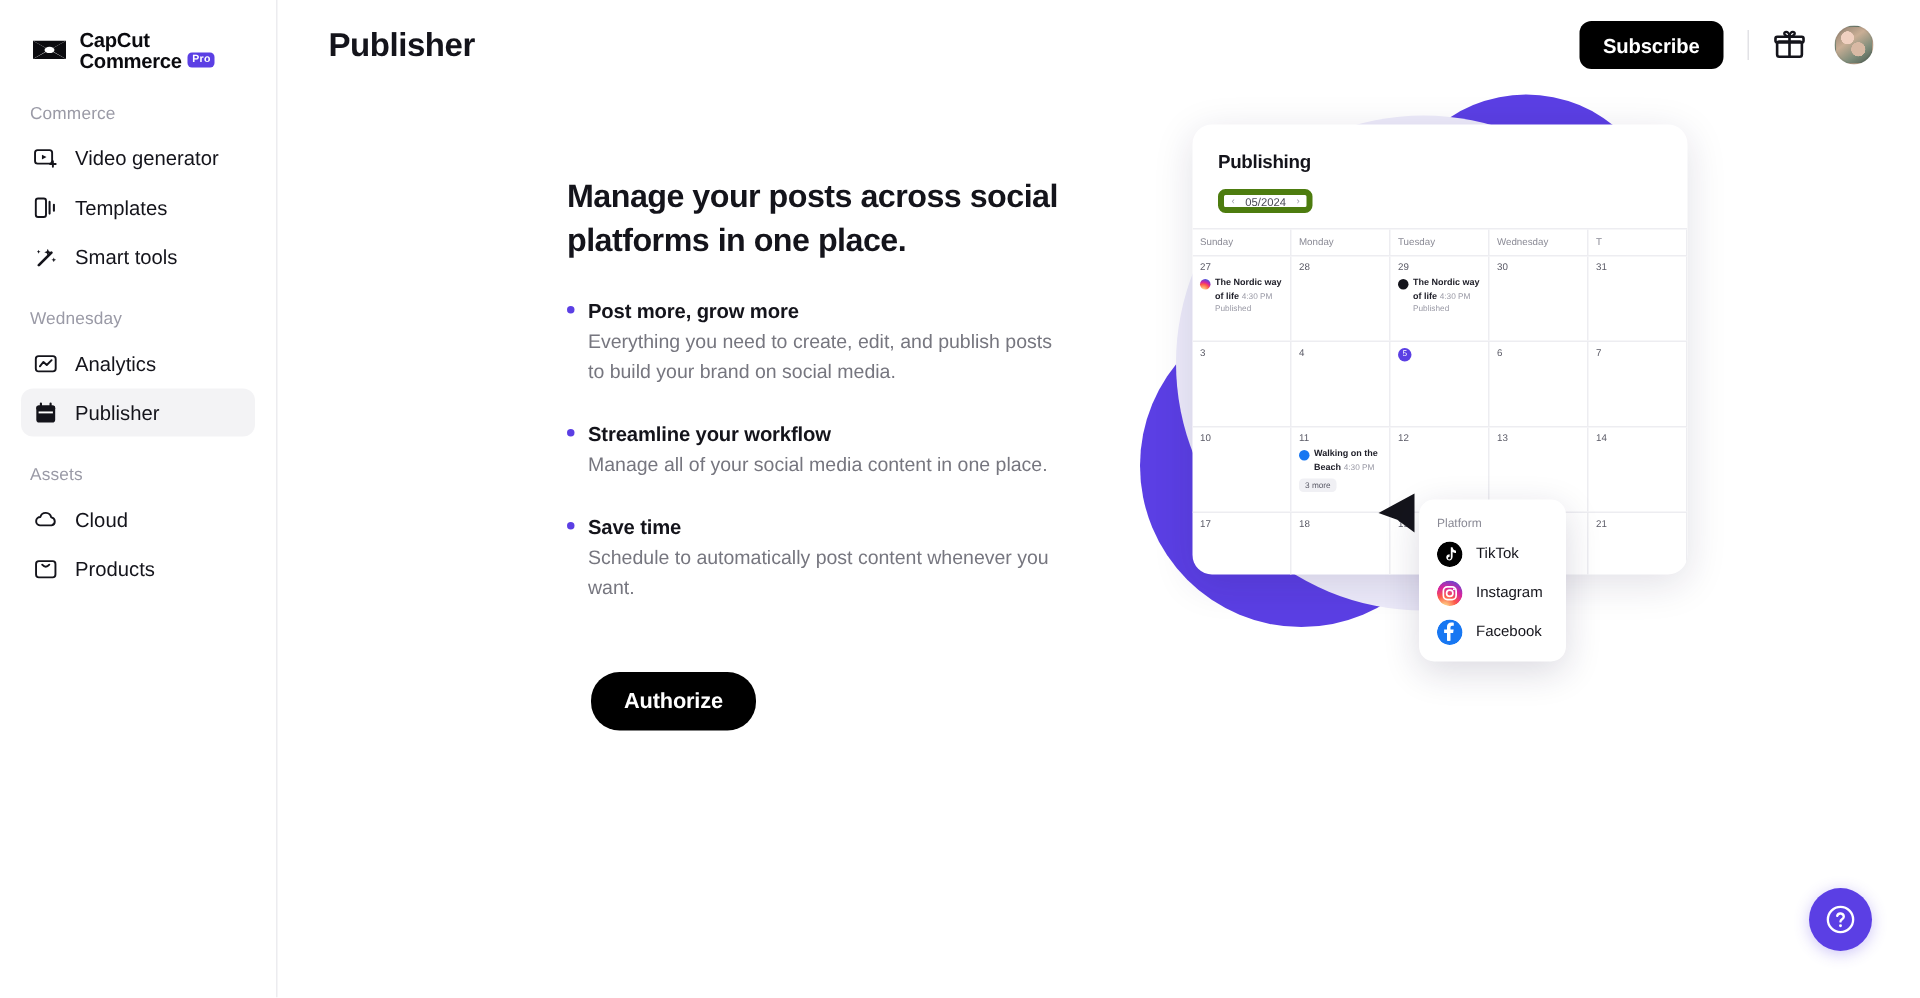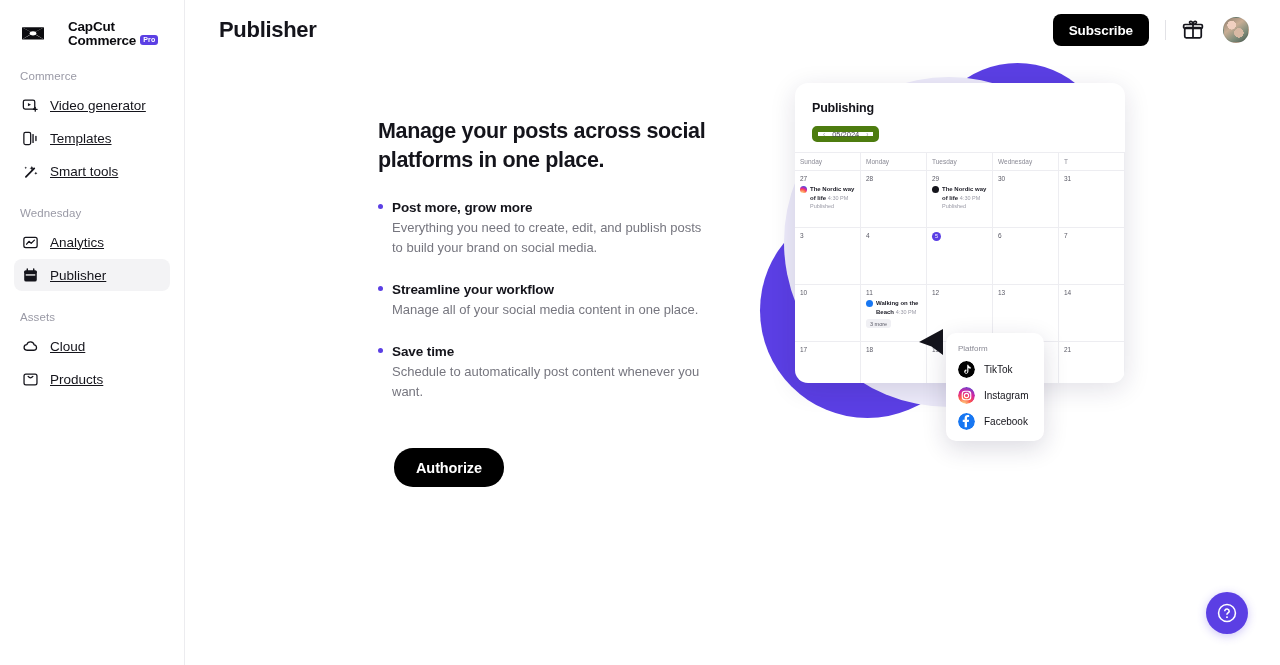--- a/index.html
+++ b/index.html
@@ -15,21 +15,21 @@
   
   .sidebar {
     width: 185px; height: 665px;
     border-right: 1px solid #ECECEF;
     padding: 0 14px;
     flex: 0 0 185px;
     background: #fff;
     position: relative;
   }
   .logo-wrap {
-    display: flex; align-items: center; gap: 22px;
+    display: flex; align-items: center; gap: 7px;
     padding: 16px 4px 0 6px;
     height: 52px;
   }
   .logo-mark { width: 26px; height: 20px; flex: 0 0 26px; }
   .logo-text { line-height: 1.02; }
   .logo-l1 { font-size: 13.5px; font-weight: 700; letter-spacing: -.2px; color: #0B0B0F; }
   .logo-l2 { font-size: 13.5px; font-weight: 700; letter-spacing: -.2px; color: #0B0B0F; display: flex; align-items: center; gap: 4px; justify-content: flex-end;}
   .pro-badge {
     background: #5B3FE4; color: #fff; font-size: 7px; font-weight: 700;
     border-radius: 3px; padding: 1.5px 3px 1.5px 3px; letter-spacing: .2px;
@@ -39,21 +39,21 @@
   .section-label {
     font-size: 11.5px; color: #9A9AA6; font-weight: 400;
     padding: 0 6px; margin-top: 20px; margin-bottom: 7px; letter-spacing: .1px;
   }
   .section-label.first { margin-top: 18px; }
 
   .nav-item {
     display: flex; align-items: center; gap: 11px;
     height: 32px; padding: 0 8px; border-radius: 8px;
     font-size: 13.5px; color: #14141B; font-weight: 400;
-    margin-bottom: 1px; cursor: pointer; text-decoration: underline;
+    margin-bottom: 1px; cursor: pointer;
   }
   .nav-item.active { background: #F3F3F5; font-weight: 500; }
   .nav-ico { width: 17px; height: 17px; flex: 0 0 17px; display: block; }
 
   
   .main { flex: 1; position: relative; height: 665px; }
   .topbar {
     height: 60px; display: flex; align-items: center;
     padding: 0 31px 0 34px; justify-content: space-between;
   }
@@ -118,21 +118,21 @@
   }
   .cal-card {
     position: absolute; left: 35px; top: 28px; width: 330px; height: 300px;
     background: #fff; border-radius: 13px;
     box-shadow: 0 6px 26px rgba(30,24,70,.13);
     overflow: hidden;
   }
   .cal-title { font-size: 12.5px; font-weight: 700; color: #14141B; padding: 18px 0 0 17px; letter-spacing: -.2px; }
   .date-pill {
     margin: 11px 0 0 17px; display: inline-flex; align-items: center; gap: 7px;
-    border: 6px solid #4d7c0f; border-radius: 5px; height: 16px; padding: 0 5px;
+    border: 4px solid #4d7c0f; border-radius: 5px; height: 16px; padding: 0 5px;
     font-size: 7.5px; color: #4A4A55;
   }
   .date-pill .chev { font-size: 6.5px; color: #9A9AA6; }
   .cal-grid { margin-top: 10px; border-top: 1px solid #EDEDF1; }
   .cal-row { display: flex; border-bottom: 1px solid #EDEDF1; }
   .cal-row.head .cell { height: 17px; align-items: center; display: flex; }
   .cell {
     flex: 1 1 0; min-width: 0; border-right: 1px solid #EDEDF1;
     padding: 4px 5px; font-size: 6.5px; color: #8A8A95; position: relative;
   }

